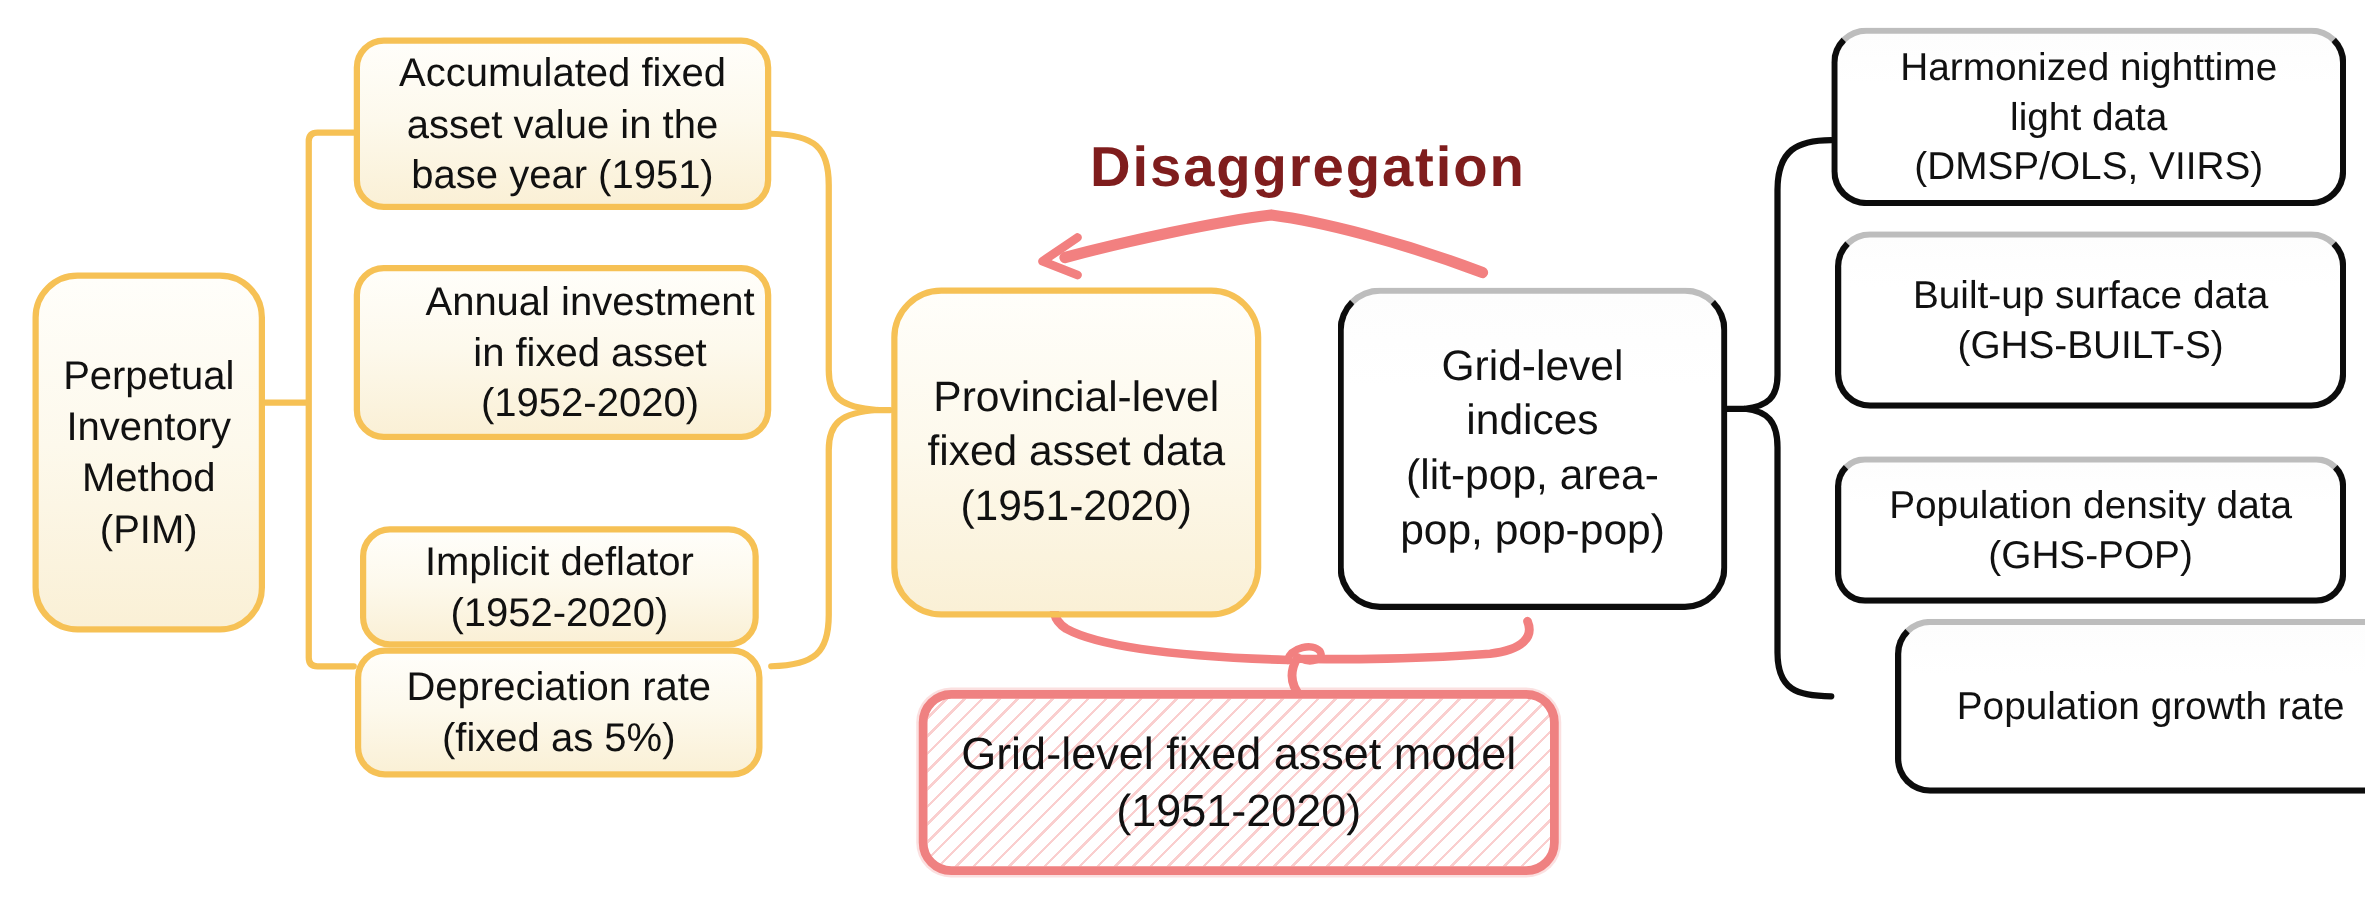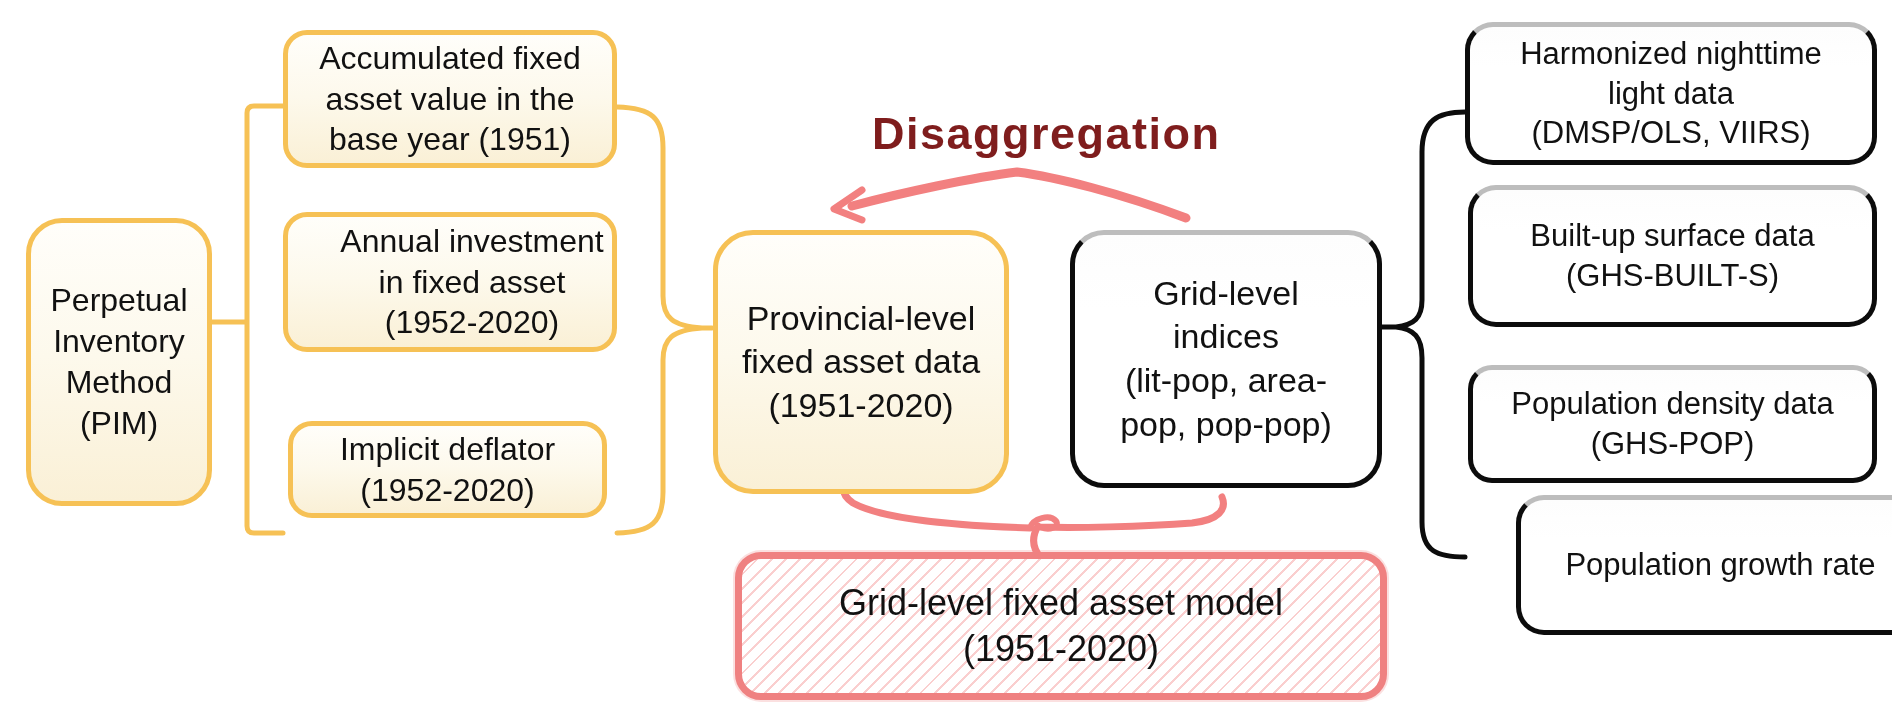--- a/index.html
+++ b/index.html
@@ -62,37 +62,39 @@
 (PIM)</div>
 
   <div class="node cream" style="left:283px;top:30px;width:334px;height:138px;border-radius:24px;font-size:32px;">Accumulated fixed
 asset value in the
 base year (1951)</div>
   <div class="node cream" style="left:283px;top:212px;width:334px;height:140px;border-radius:24px;font-size:32px;padding-left:48px;">Annual investment
 in fixed asset
 (1952-2020)</div>
   <div class="node cream" style="left:288px;top:383px;width:319px;height:97px;border-radius:24px;font-size:32px;margin-top:38px;">Implicit deflator
 (1952-2020)</div>
+  <div class="node cream" style="left:284px;top:518px;width:326px;height:104px;border-radius:24px;font-size:32px;">Depreciation rate
+(fixed as 5%)</div>
 
   <div class="node cream" style="left:713px;top:230px;width:296px;height:264px;border-radius:40px;font-size:34px;">Provincial-level
 fixed asset data
 (1951-2020)</div>
 
   <div class="node whitebox" style="left:1070px;top:230px;width:312px;height:258px;border-radius:34px;font-size:34px;">Grid-level
 indices
 (lit-pop, area-
 pop, pop-pop)</div>
 
   <div class="node whitebox" style="left:1465px;top:22px;width:412px;height:143px;border-radius:28px;font-size:31px;">Harmonized nighttime
 light data
 (DMSP/OLS, VIIRS)</div>
   <div class="node whitebox" style="left:1468px;top:185px;width:409px;height:142px;border-radius:28px;font-size:31px;">Built-up surface data
 (GHS-BUILT-S)</div>
   <div class="node whitebox" style="left:1468px;top:348px;width:409px;height:118px;border-radius:24px;font-size:31px;margin-top:17px;">Population density data
 (GHS-POP)</div>
   <div class="node whitebox" style="left:1468px;top:495px;width:409px;height:140px;border-radius:28px;font-size:31px;margin-left:48px;">Population growth rate</div>
 
-  <div class="node pinkbox" style="left:735px;top:552px;width:652px;height:148px;border-radius:26px;font-size:36px;">Grid-level fixed asset model
+  <div class="node pinkbox" style="left:735px;top:552px;width:512px;height:148px;border-radius:26px;font-size:36px;">Grid-level fixed asset model
 (1951-2020)</div>
 
   <div class="handlabel" style="left:872px;top:108px;font-size:45px;">Disaggregation</div>
 
 </div>
 
 </body></html>

